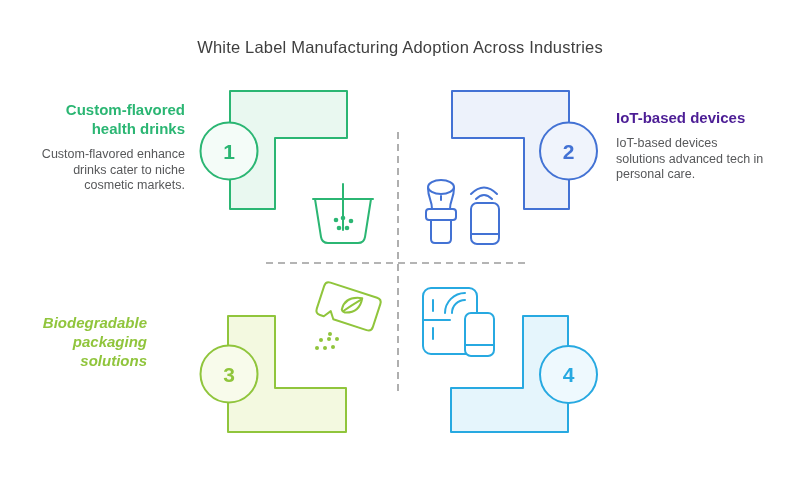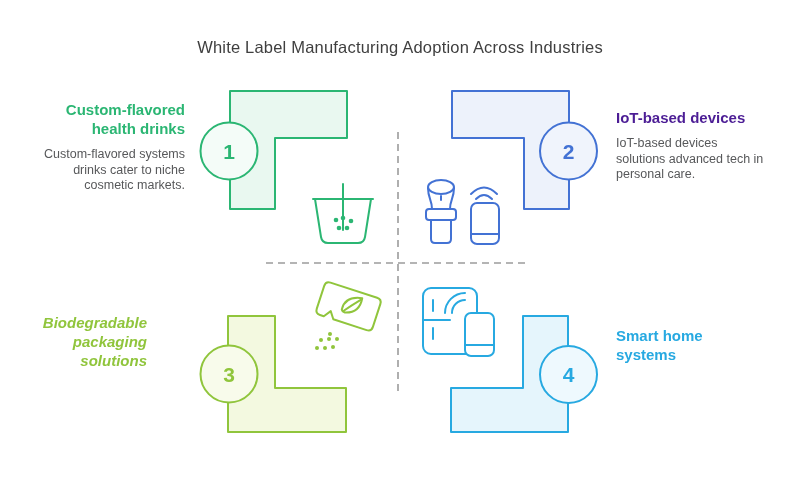--- a/index.html
+++ b/index.html
@@ -113,29 +113,28 @@
       <line x1="12" y1="42" x2="12" y2="53"></line>
       <path d="M31,27 A13,13 0 0 1 44,14"></path>
       <path d="M24,27 A20,20 0 0 1 44,7"></path>
       <rect class="phone-fill" x="44" y="27" width="29" height="43" rx="6"></rect>
       <line x1="44" y1="59" x2="73" y2="59"></line>
     </g>
   </svg>
 
   <div class="tblock left" style="top:100px">
     <h2 class="c1">Custom-flavored health drinks</h2>
-    <p>Custom-flavored systems drinks cater to niche cosmetic markets.</p>
+    <p>Custom-flavored enhance drinks cater to niche cosmetic markets.</p>
   </div>
 
   <div class="tblock right" style="top:108px">
     <h2 class="c2">IoT-based devices</h2>
     <p>IoT-based devices solutions advanced tech in personal care.</p>
   </div>
 
   <div class="tblock left" style="top:313px">
     <h2 class="c3 narrow-l">Biodegradable packaging solutions</h2>
   </div>
 
   <div class="tblock right" style="top:326px">
-    <h2 class="c4 narrow-r">Smart home systems</h2>
   </div>
 
 </div>
 
 </body></html>

